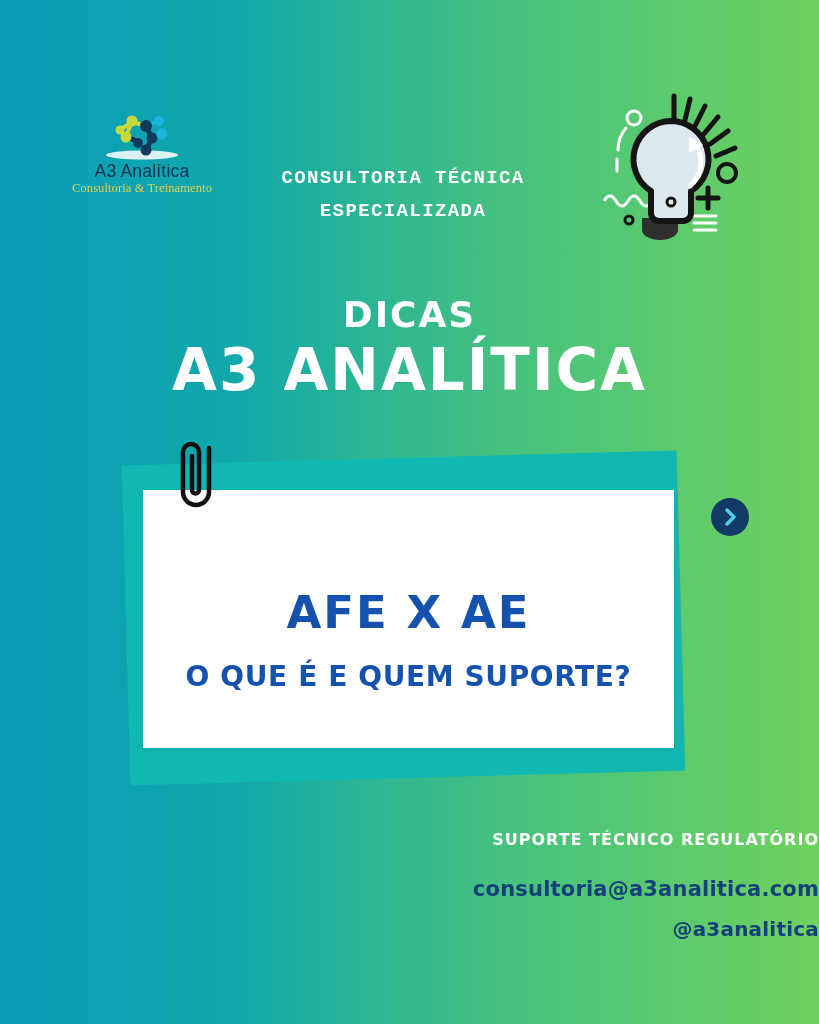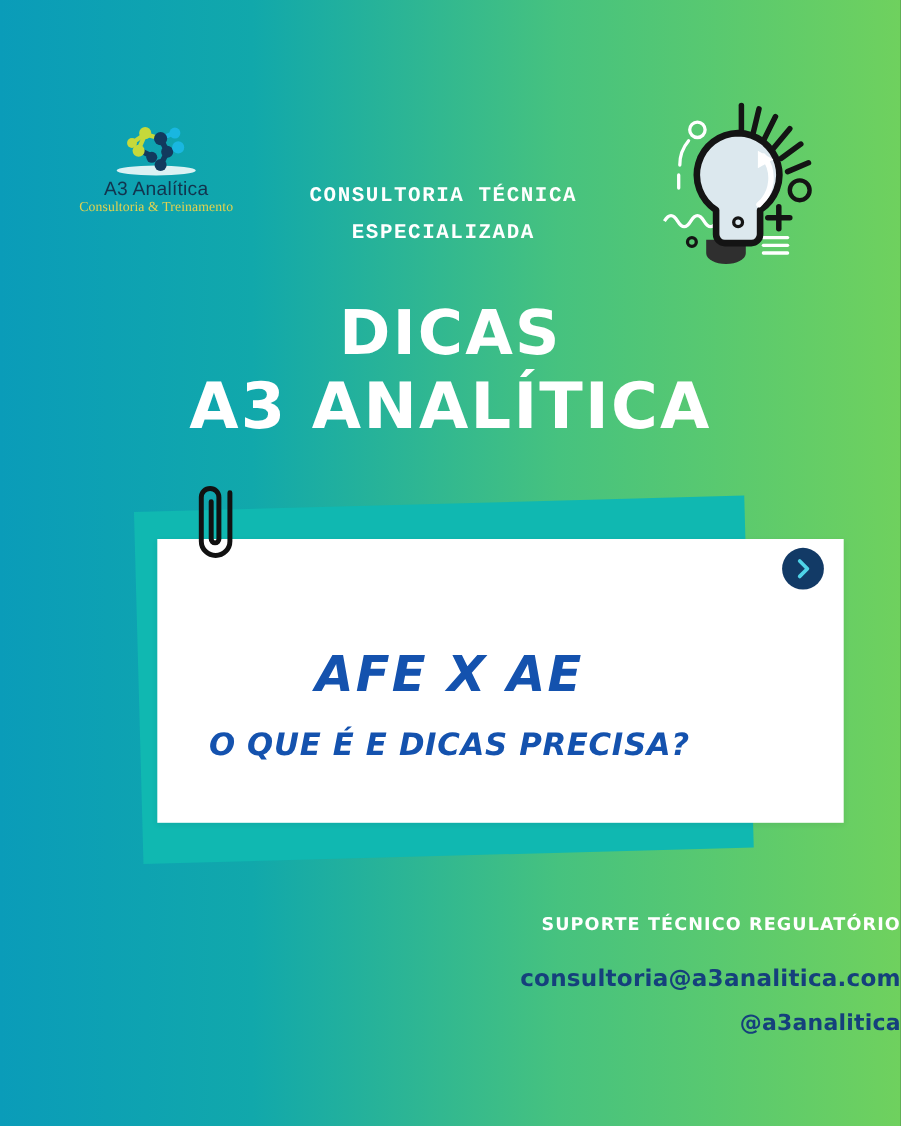--- a/index.html
+++ b/index.html
@@ -73,42 +73,41 @@
     left: 0;
     top: 276px;
     width: 819px;
     text-align: center;
     color: #ffffff;
     font-family: "DejaVu Sans", sans-serif;
     font-weight: bold;
     letter-spacing: 2px;
     line-height: 1.0;
   }
-  #title-l1 { font-size: 56px; }
+  #title-l1 { font-size: 36px; margin-top: 21px; }
   #title-l2 { font-size: 58px; margin-top: 8px; }
 
   
   #card-stack { position: absolute; left: 0; top: 430px; width: 819px; height: 370px; }
   .teal-card {
     position: absolute;
     background: #10b8b1;
   }
   #teal-back {
     left: 126px; top: 28px;
     width: 555px; height: 320px;
     transform: rotate(-1.55deg);
   }
   #white-card {
     position: absolute;
     left: 143px; top: 60px;
-    width: 624px; height: 190px;
+    width: 531px; height: 190px;
     height: 258px;
     background: #ffffff;
     box-shadow: 0 2px 6px rgba(0,0,0,.07);
-    font-style: italic;
   }
   #card-title {
     position: absolute;
     left: 0; top: 96px;
     width: 531px;
     text-align: center;
     color: #1452ae;
     font-family: "DejaVu Sans", sans-serif;
     font-weight: bold;
     font-size: 45px;
@@ -242,21 +241,21 @@
 
   <div id="title">
     <div id="title-l1">DICAS</div>
     <div id="title-l2">A3 ANALÍTICA</div>
   </div>
 
   <div id="card-stack">
     <div id="teal-back" class="teal-card"></div>
     <div id="white-card">
       <div id="card-title">AFE X AE</div>
-      <div id="card-sub">O QUE É E DICAS PRECISA?</div>
+      <div id="card-sub">O QUE É E QUEM SUPORTE?</div>
     </div>
   </div>
 
   <svg id="paperclip-icon" viewBox="0 0 60 78">
     <path d="M41 10 v44 a13 13 0 0 1 -26 0 v-40 a8 8 0 0 1 16 0 v38 a3.5 3.5 0 0 1 -7 0 v-34" fill="none" stroke="#111111" stroke-width="4.5" stroke-linecap="round" stroke-linejoin="round"></path>
   </svg>
 
   <div id="next-arrow">
     <svg viewBox="0 0 38 38" width="38" height="38">
       <path d="M16 12 l7 7 l-7 7" fill="none" stroke="#4fd3e8" stroke-width="3.4" stroke-linecap="round" stroke-linejoin="round"></path>

